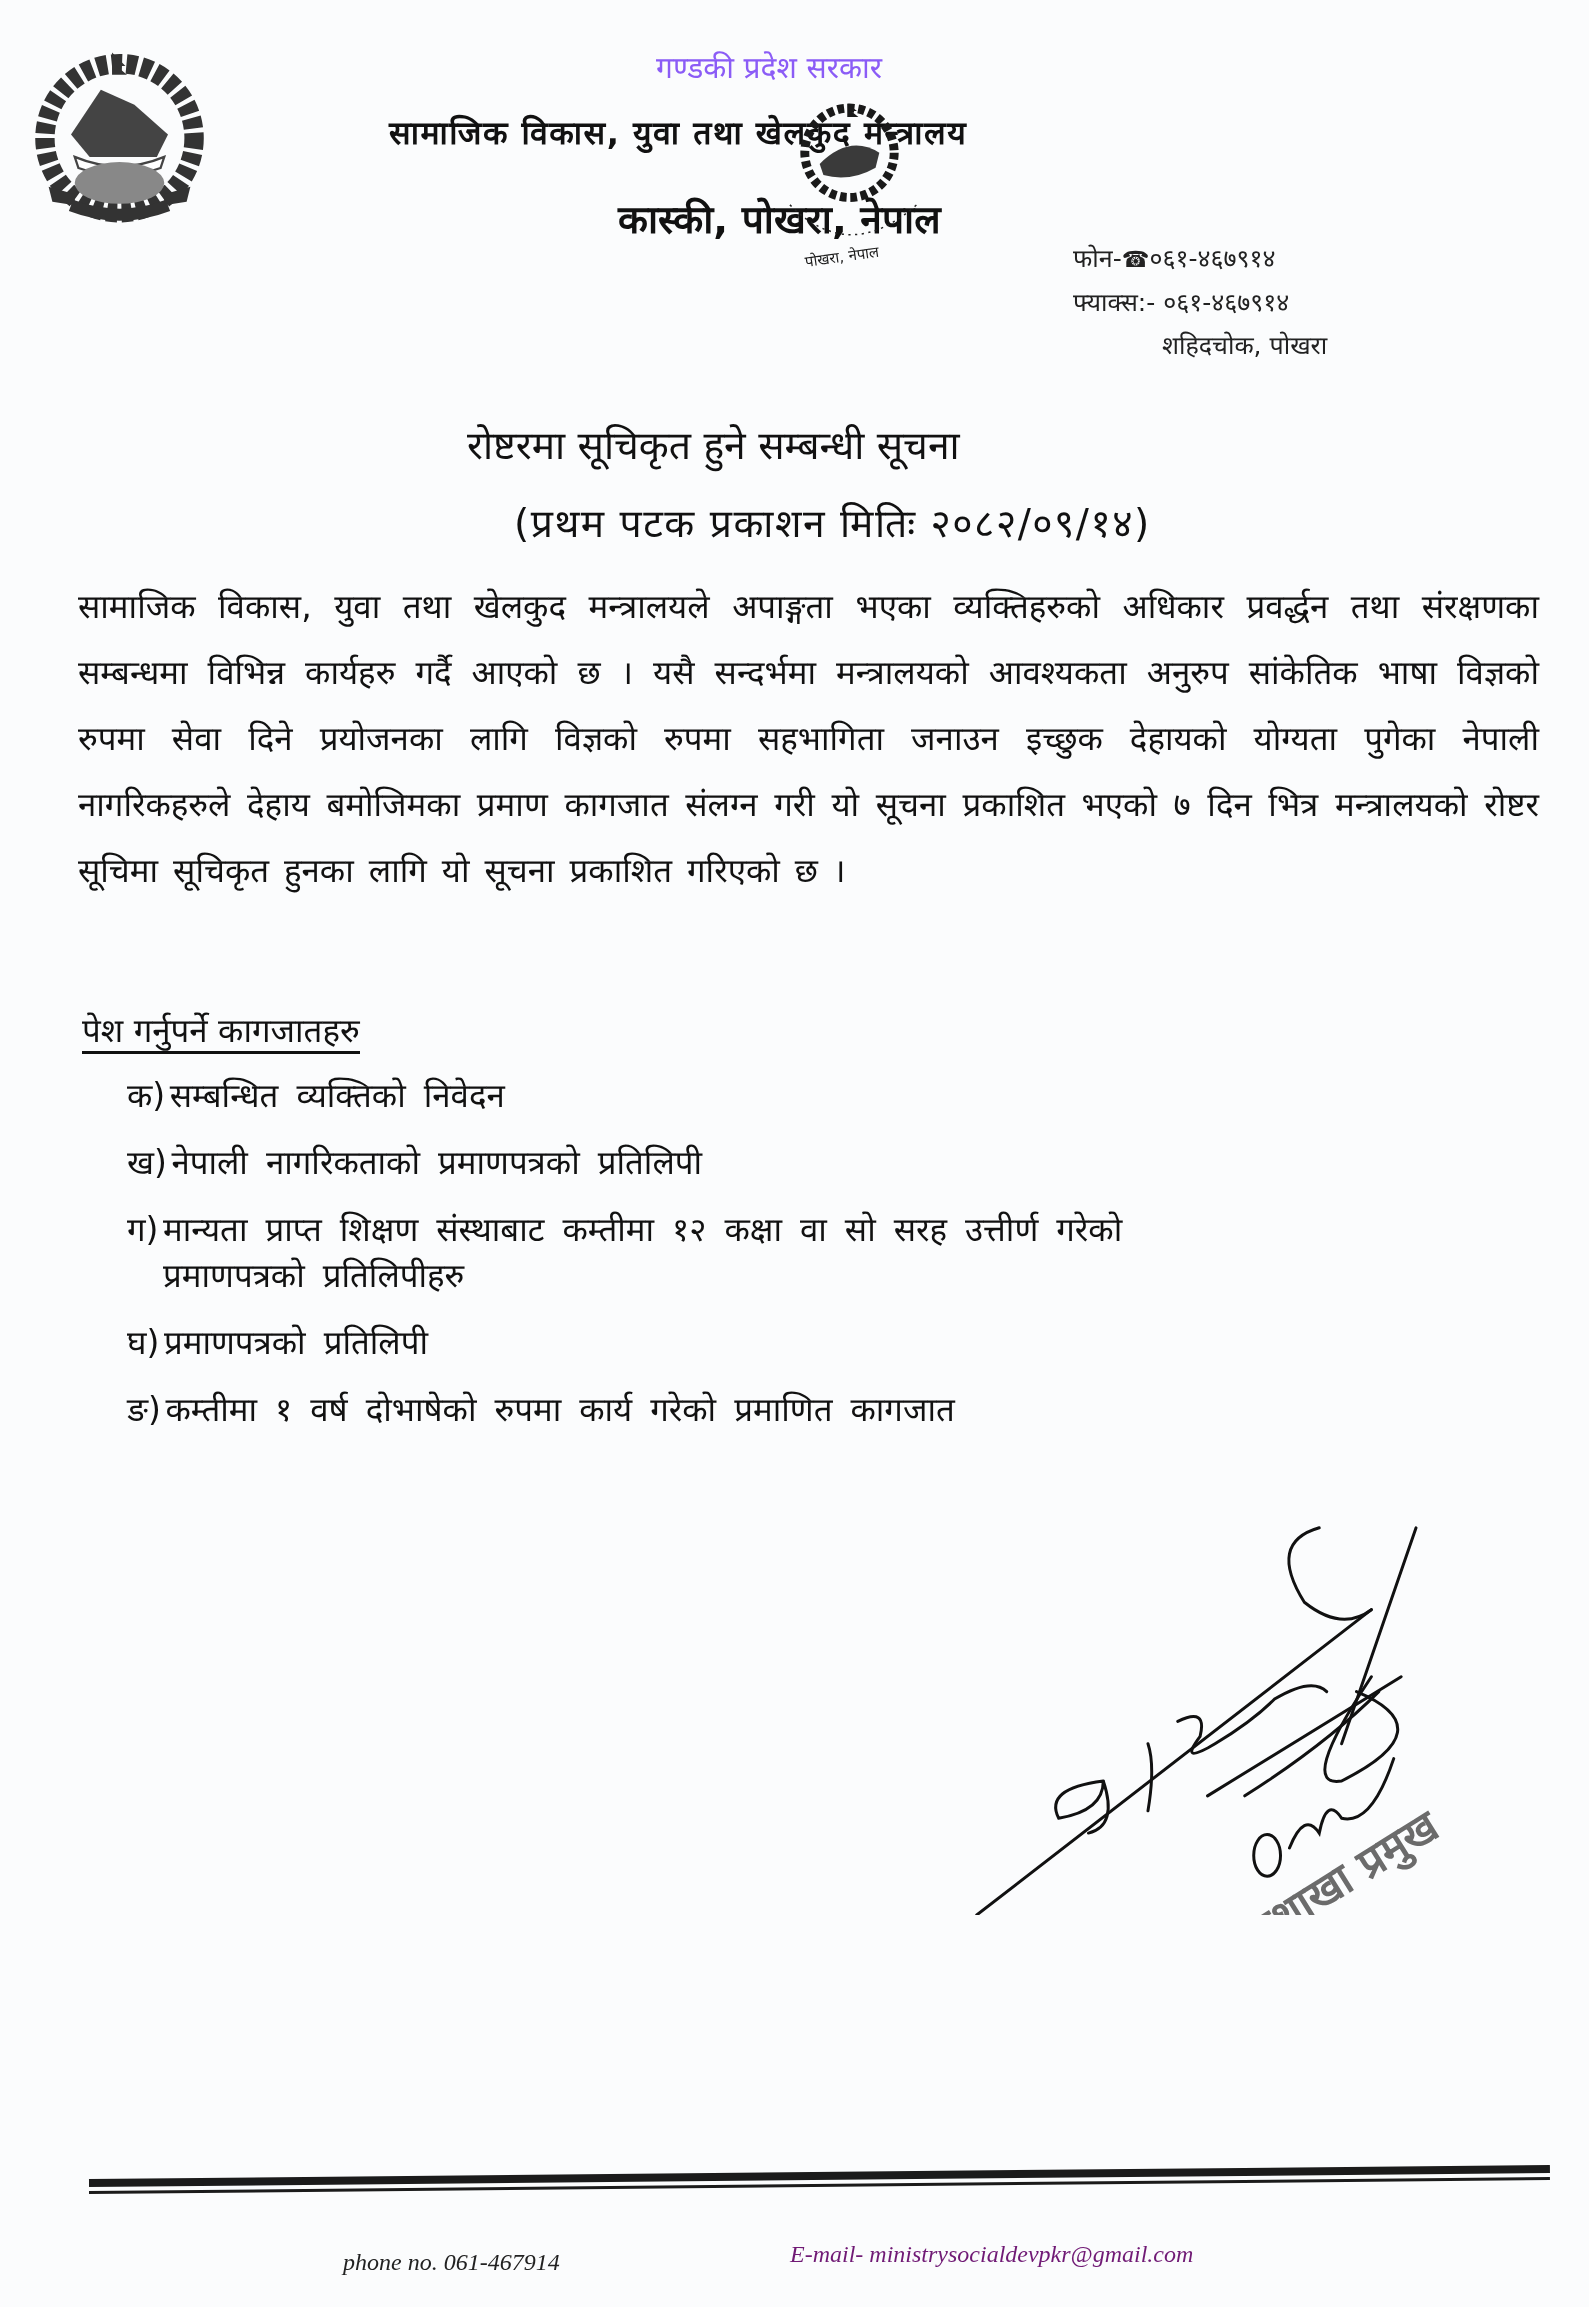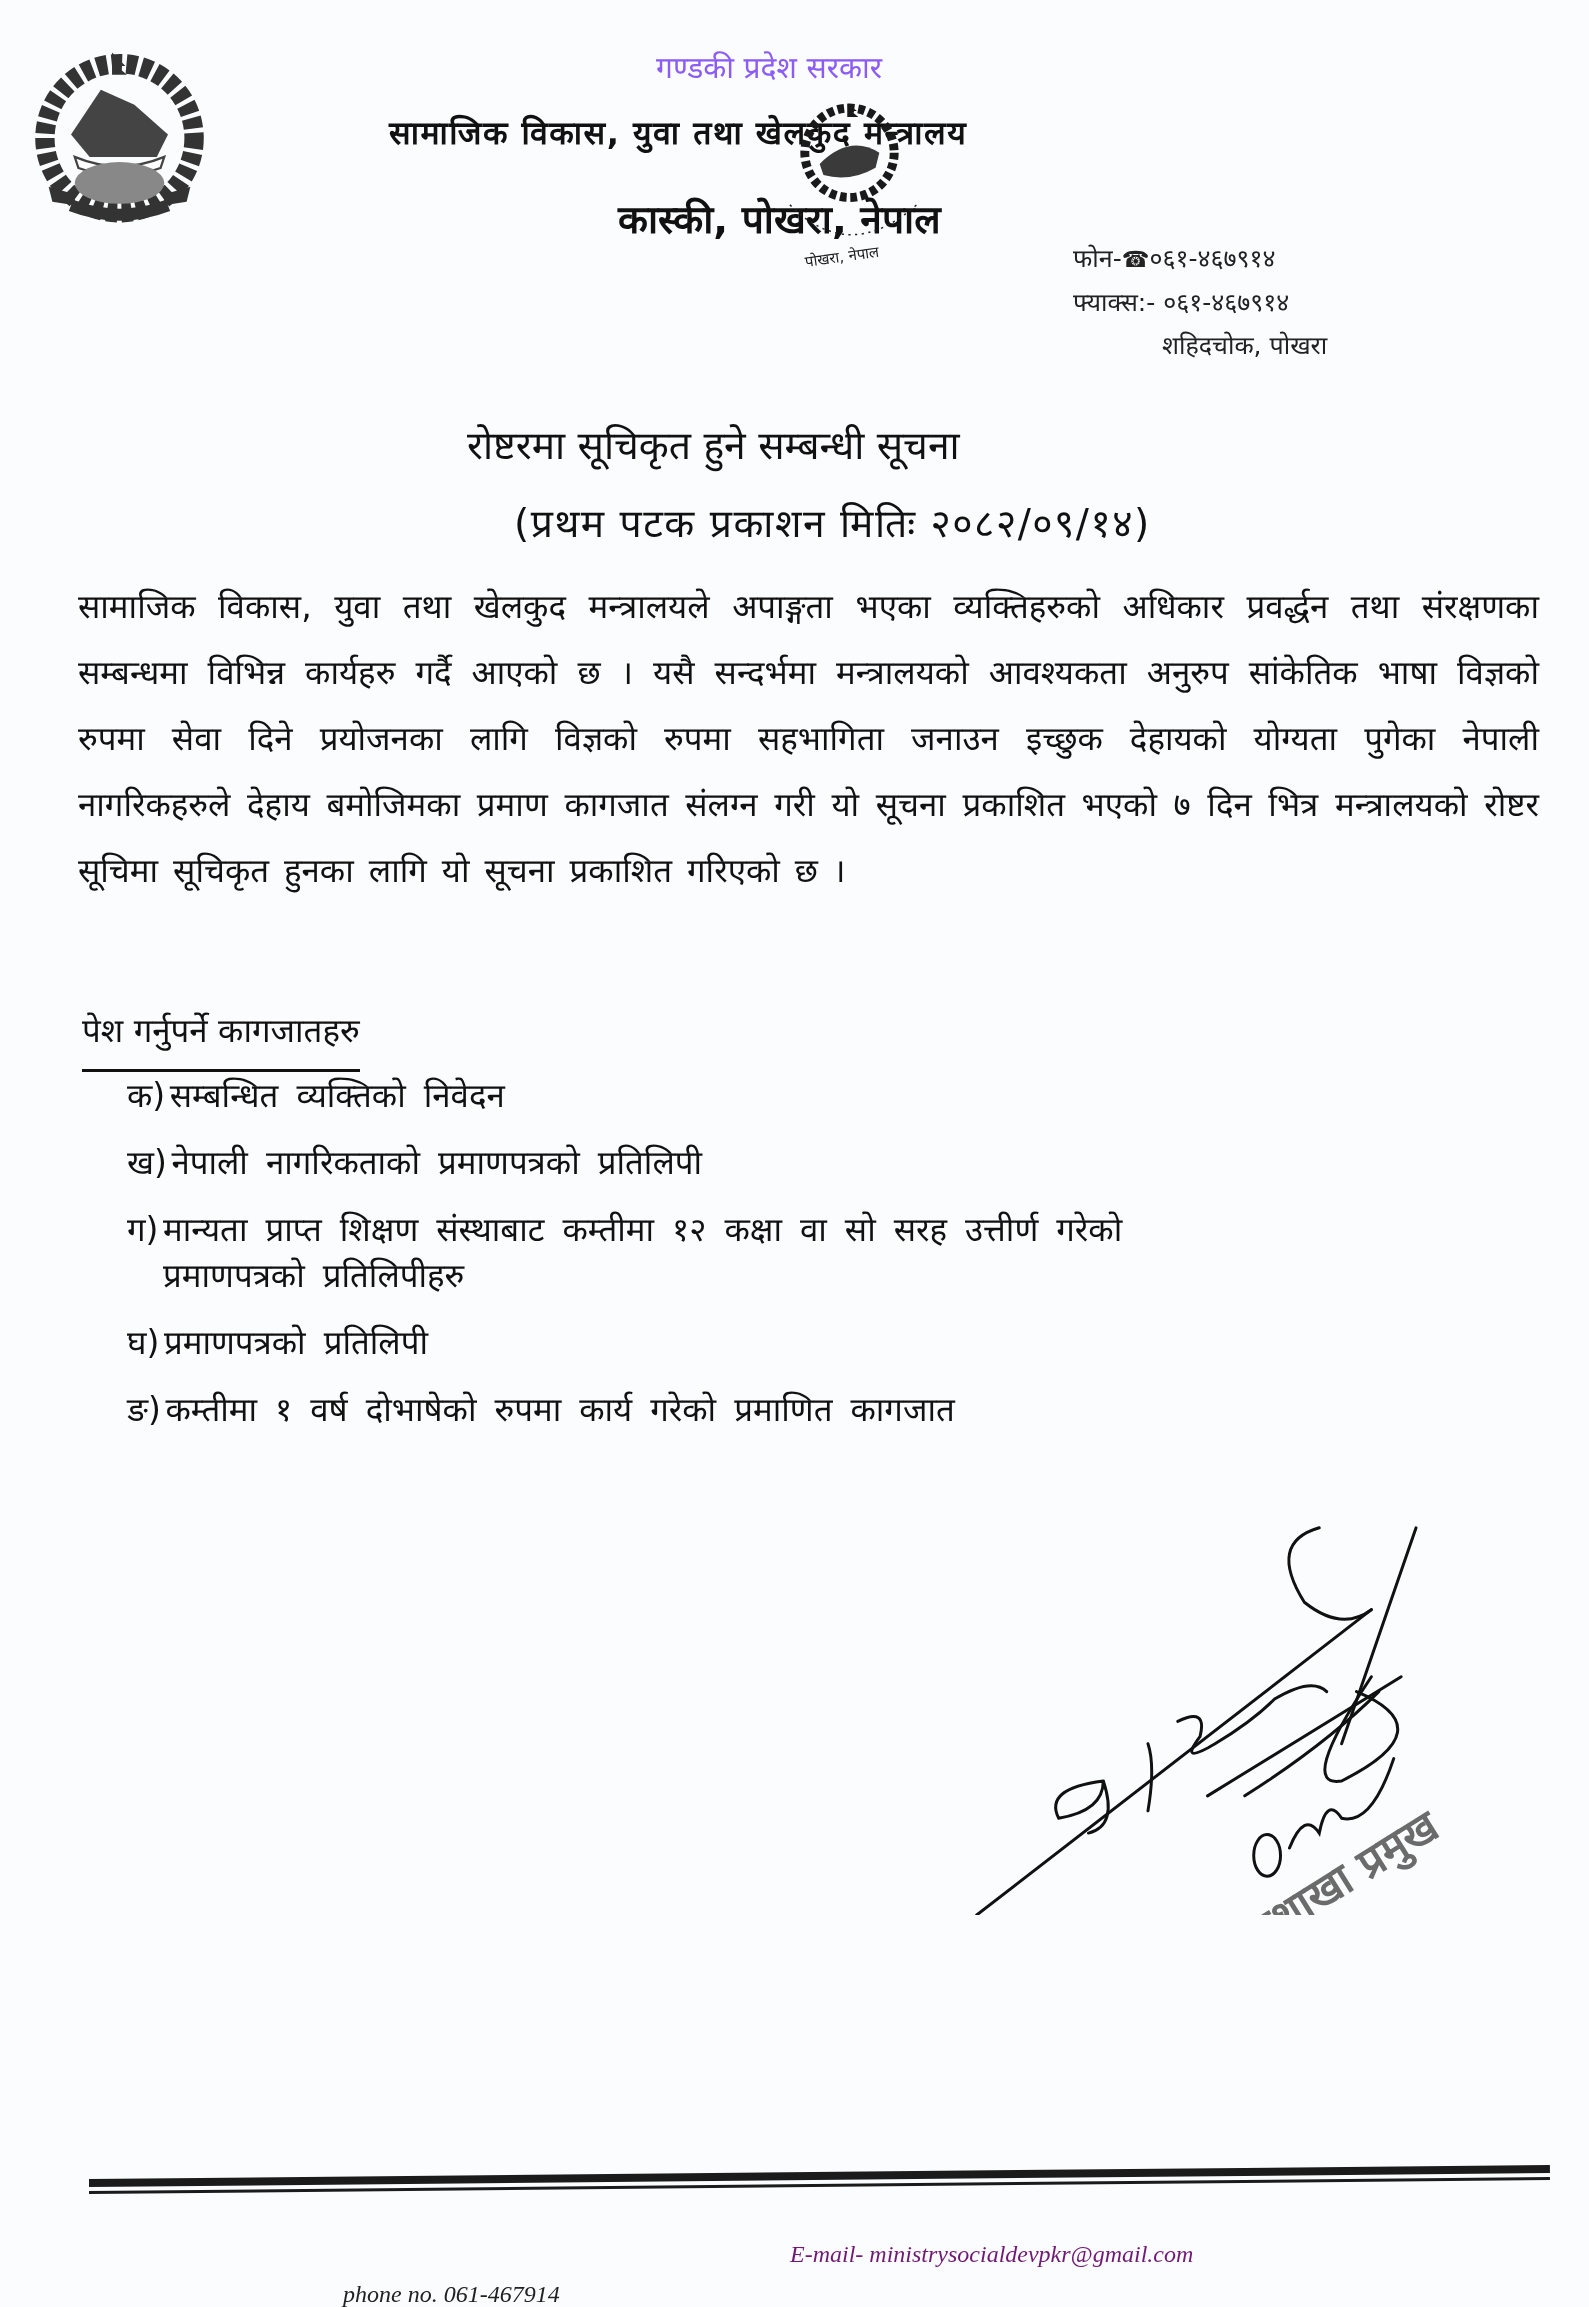--- a/index.html
+++ b/index.html
@@ -20,31 +20,31 @@
   .phone-glyph { font-size: 22.4px; }
   .notice-title { left: 447px; top: 417px; font-size: 39px; color: #111; margin-left: 20px; }
   .notice-sub { left: 514px; top: 495px; font-size: 39px; color: #111; letter-spacing: 1.5px; }
   .body-para {
     left: 78px; top: 574px; width: 1461px;
     font-size: 33px; line-height: 66px; text-align: justify; text-align-last: left; color: #111;
     word-spacing: 4.5px;
   }
   .docs-heading {
     left: 82px; top: 1012px; font-size: 33px; color: #111;
-    border-bottom: 3px solid #111; padding-bottom: 20px; line-height: 37px;
+    border-bottom: 3px solid #111; padding-bottom: 2px; line-height: 37px;
   }
   .doc-list { left: 127px; top: 1073px; width: 1416px; font-size: 33px; color: #111; }
   .doc-item { display: flex; margin-bottom: 21px; line-height: 46px; }
   .doc-item .marker { flex: 0 0 auto; margin-right: 4.5px; }
   .doc-item .text { flex: 1 1 auto; text-align: justify; text-align-last: left; word-spacing: 7.5px; }
   .doc-item .cont { display: block; padding-left: 0; }
   .signature { left: 954px; top: 1498px; width: 522px; height: 417px; }
   .rule-top { left: 89px; top: 2179px; width: 1461px; height: 7.5px; background: #1b1b1b; transform: rotate(-0.55deg); transform-origin: left center; }
   .rule-bot { left: 89px; top: 2191px; width: 1461px; height: 3px; background: #1b1b1b; transform: rotate(-0.55deg); transform-origin: left center; }
-  .footer-phone { left: 343px; top: 2249px; font-size: 24px; font-style: italic; color: #222; font-family: "Liberation Serif", serif; margin-top: 32px; }
+  .footer-phone { left: 343px; top: 2249px; font-size: 24px; font-style: italic; color: #222; font-family: "Liberation Serif", serif; }
   .footer-email { left: 790px; top: 2241px; font-size: 24px; font-style: italic; color: #701a75; font-family: "Liberation Serif", serif; }
 </style>
 </head>
 <body>
 
 <div class="abs emblem">
   <svg width="179" height="179" viewBox="0 0 240 240">
     <circle cx="120" cy="125" r="100" fill="none" stroke="#333" stroke-width="26" stroke-dasharray="14 6"></circle>
     <polygon points="110,10 110,40 130,40 116,28 128,28" fill="#333"></polygon>
     <polygon points="55,120 95,60 140,80 185,120 170,150 80,150" fill="#444"></polygon>

